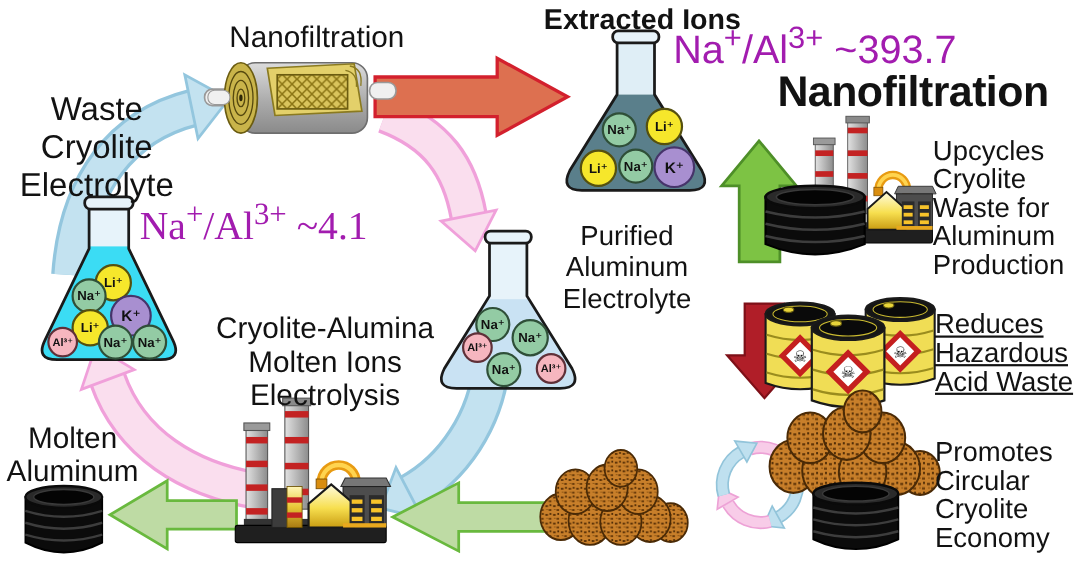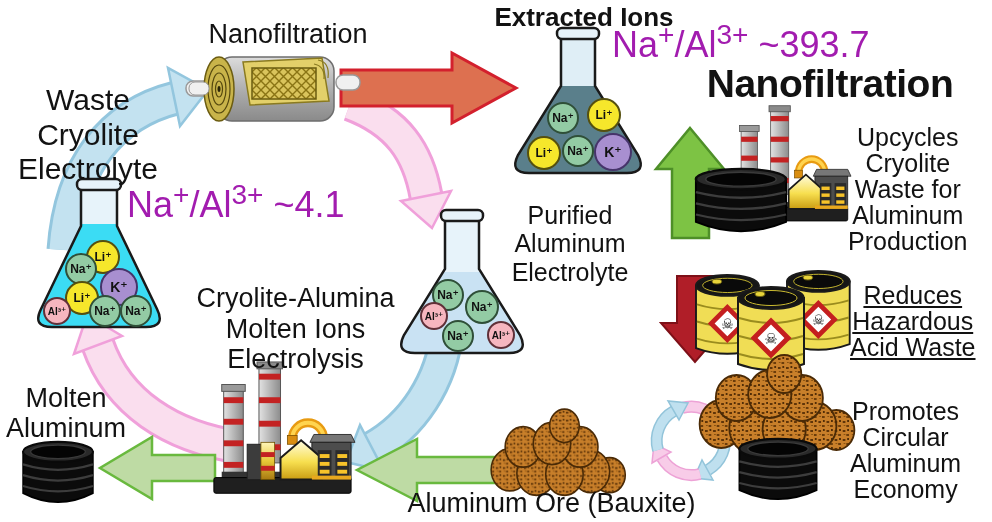--- a/index.html
+++ b/index.html
@@ -1,28 +1,28 @@
 <!DOCTYPE html>
 <html><head>
 <meta charset="utf-8">
 <style>
   html,body{margin:0;padding:0;background:#fff;}
   #stage{position:relative;width:992px;height:522px;background:#ffffff;overflow:hidden;
          font-family:"Liberation Sans","DejaVu Sans",sans-serif;color:#111;}
   #scene{position:absolute;left:0;top:0;z-index:1;}
-  .t{position:absolute;z-index:3;color:#121212;white-space:pre-line;text-align:center;}
+  .t{position:absolute;z-index:3;color:#121212;white-space:pre-line;}
   .tc{text-align:center;}
   .ratio{position:absolute;z-index:3;font-size:36px;white-space:pre;color:#a21caf;}
   .ratio sup{font-size:0.78em;line-height:0;}
   #nf-filter-label{left:188px;top:19px;width:200px;font-size:27px;}
   #extracted-caption{left:494px;top:2px;width:180px;font-size:26px;font-weight:bold;}
   #ratio-extracted{left:612px;top:24px;}
   #nf-heading{left:672px;top:62px;width:316px;font-size:39px;font-weight:bold;letter-spacing:-0.5px;}
   #waste-caption{left:12px;top:83px;width:152px;font-size:30px;line-height:1.15;}
-  #ratio-waste{left:127px;top:184px;}
+  #ratio-waste{left:127px;top:184px;font-family:Liberation Serif, serif;}
   #ratio-purified{left:266px;top:235px;}
   #purified-caption{left:496px;top:201px;width:148px;font-size:25px;line-height:1.13;}
   #electrolysis-caption{left:168px;top:283px;width:255px;font-size:27px;line-height:1.13;}
   #molten-caption{left:0px;top:384px;width:132px;font-size:27px;line-height:1.1;}
   #ratio-bauxite{left:460px;top:386px;}
   #ore-caption{left:394px;top:488px;width:315px;font-size:27px;}
   .benefit{font-size:25px;line-height:26px;}
   #benefit1-text{left:848px;top:124px;}
   #benefit2-text{left:850px;top:282px;text-decoration:underline;}
   #benefit3-text{left:850px;top:398px;}
@@ -361,26 +361,25 @@
 Electrolyte</div>
   <div class="ratio" id="ratio-waste"><span>Na</span><sup>+</sup><span>/Al</span><sup>3+</sup><span> ~4.1</span></div>
   <div class="t tc" id="purified-caption">Purified
 Aluminum
 Electrolyte</div>
   <div class="t tc" id="electrolysis-caption">Cryolite-Alumina
 Molten Ions
 Electrolysis</div>
   <div class="t tc" id="molten-caption">Molten
 Aluminum</div>
-  <div class="t tc" id="ore-caption">Aluminum Ore (Bauxite)</div>
   <div class="t benefit" id="benefit1-text">Upcycles
 Cryolite
 Waste for
 Aluminum
 Production</div>
   <div class="t benefit" id="benefit2-text">Reduces
 Hazardous
 Acid Waste</div>
   <div class="t benefit" id="benefit3-text">Promotes
 Circular
-Aluminum
+Cryolite
 Economy</div>
 </div>
 
 </body></html>

